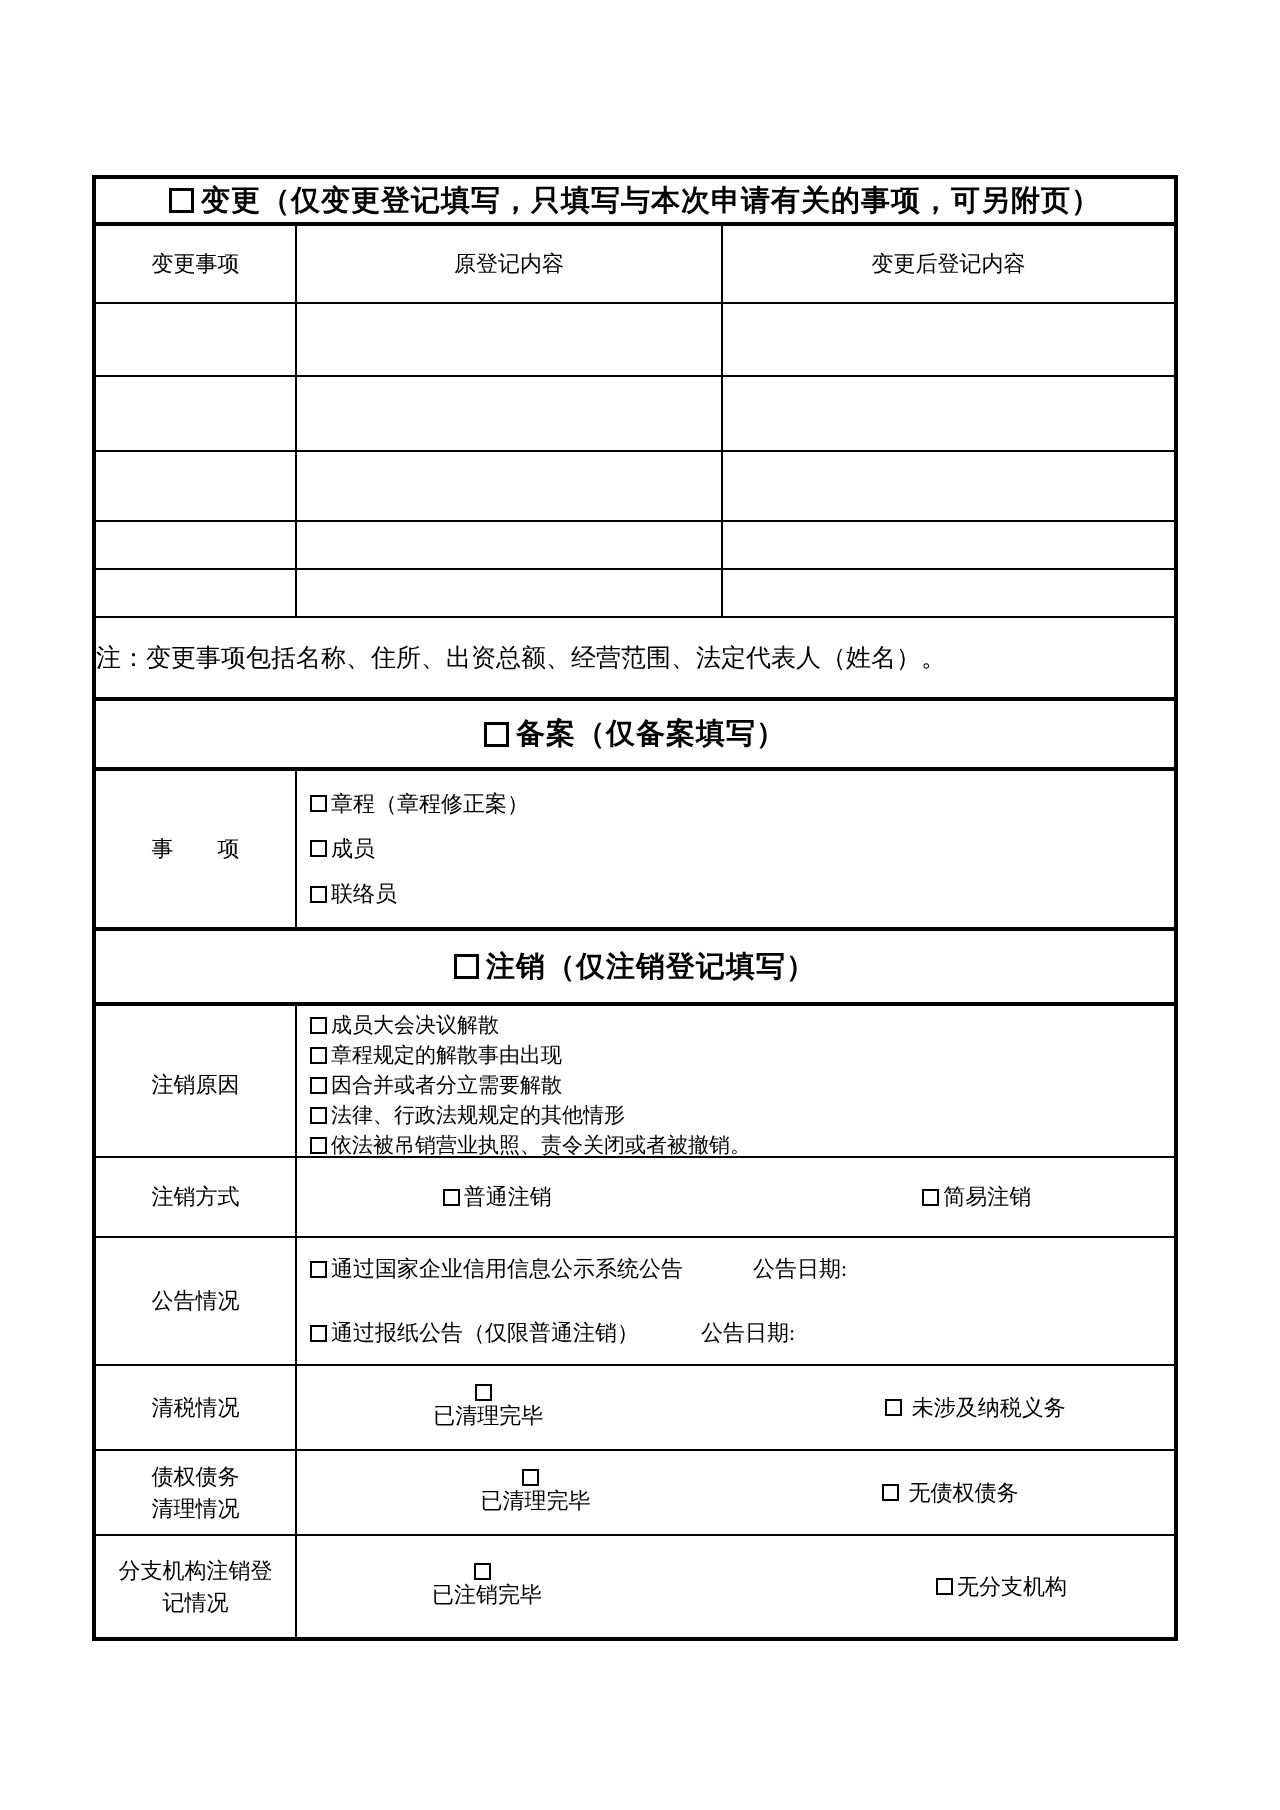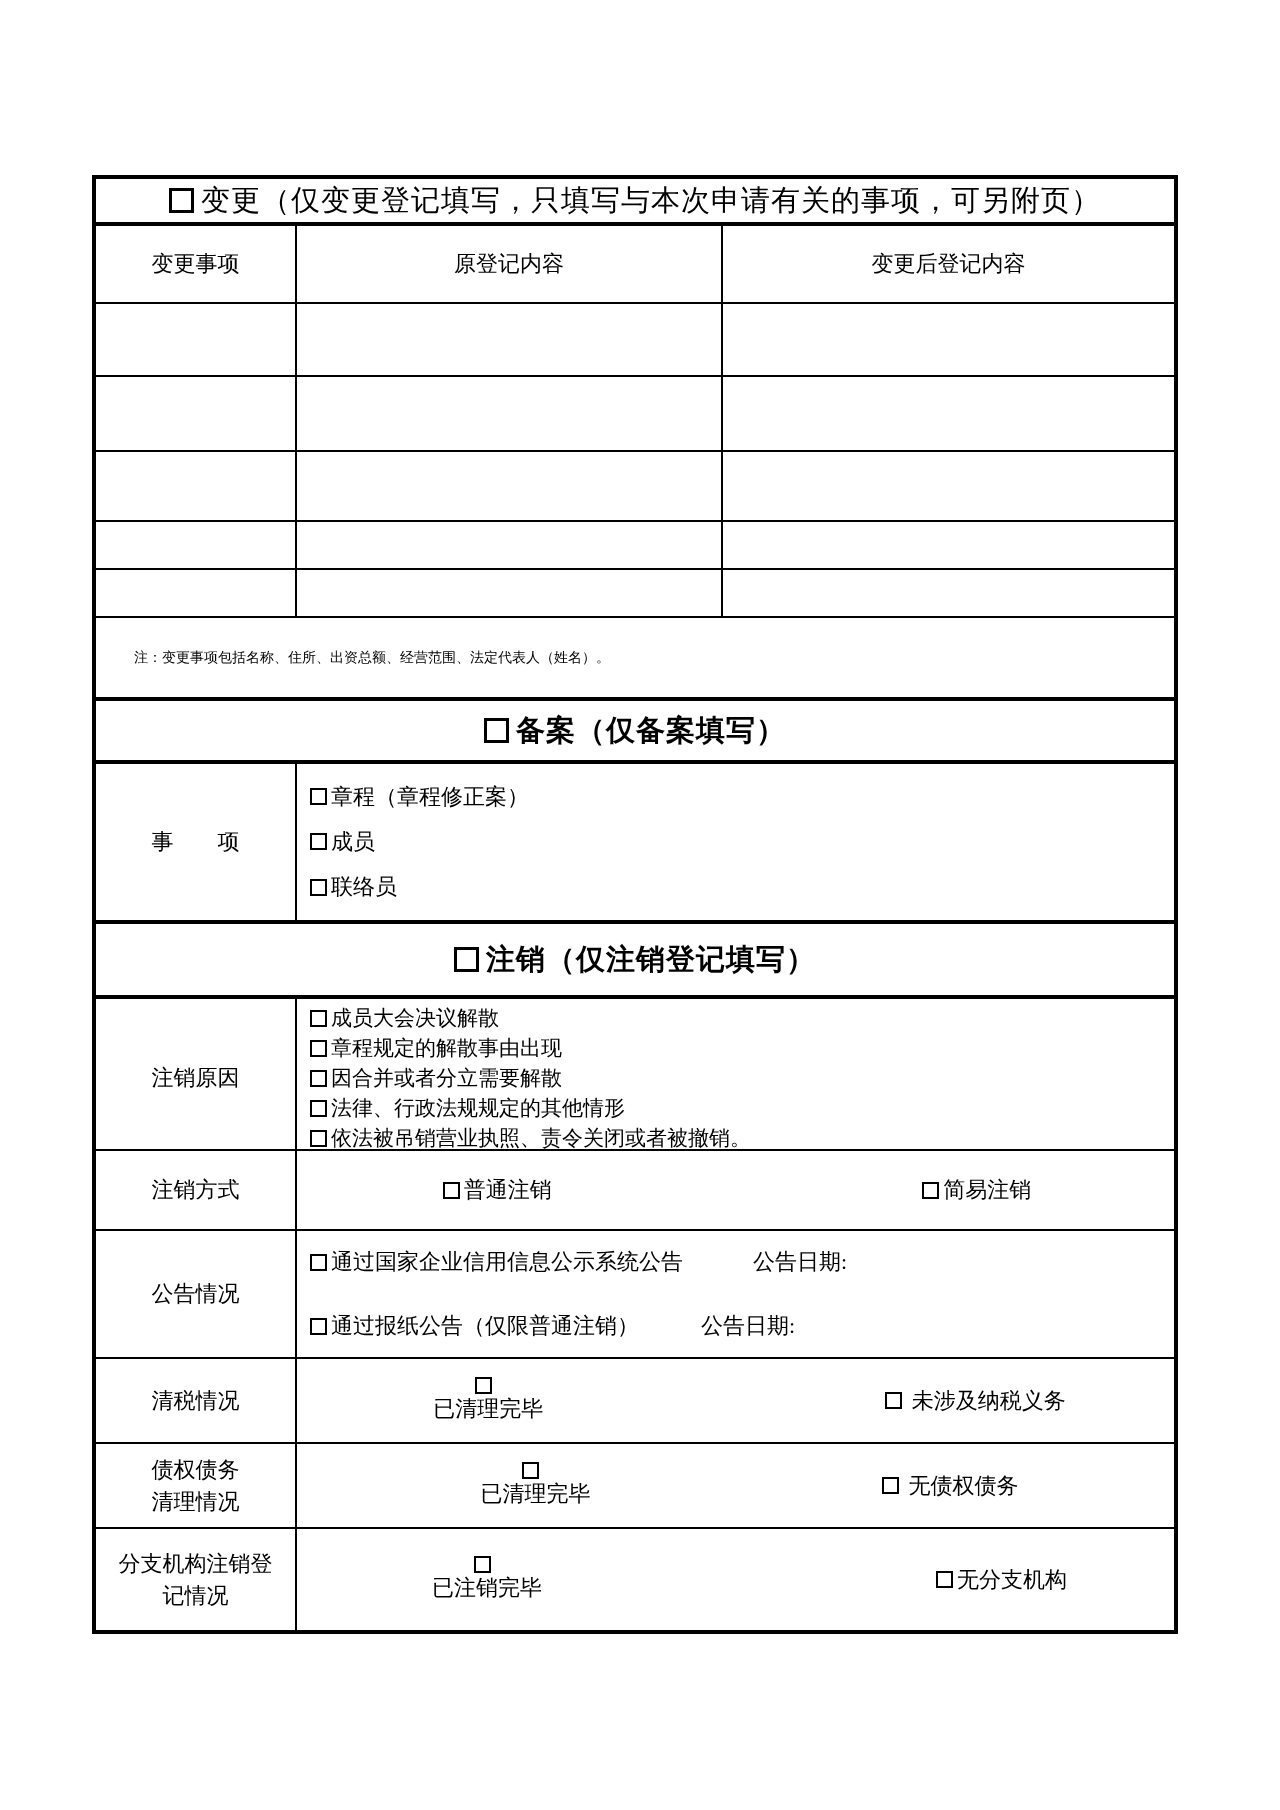--- a/index.html
+++ b/index.html
@@ -17,21 +17,21 @@
     background: #ffffff;
   }
   .row { border-bottom: 2px solid #000000; display: flex; }
   .row.thick { border-bottom: 4px solid #000000; }
   .row:last-child { border-bottom: none; }
 
   .title-row {
     height: 47px;
     align-items: center; justify-content: center;
     font-family: "Liberation Sans", sans-serif;
-    font-weight: 400; font-size: 29px;
+    font-weight: 700; font-size: 29px;
     letter-spacing: 1px;
   }
   .section-title-row {
     align-items: center; justify-content: center;
     font-family: "Liberation Sans", sans-serif;
     font-weight: 700; font-size: 29px;
     letter-spacing: 1px;
   }
 
   .grid3 { display: grid; grid-template-columns: 201px 426px 1fr; }
@@ -43,22 +43,21 @@
   .header-row { height: 78px; font-size: 22px; }
   .header-row .cell { display: flex; align-items: center; justify-content: center; }
 
   .empty-row .cell { }
   .h73 { height: 73px; } .h75 { height: 75px; } .h70 { height: 70px; }
   .h48 { height: 48px; }
 
   .note-row {
     height: 83px;
     align-items: center;
-    padding-left: 38px;
-    font-size: 14px;
+    font-size: 25px;
   }
 
   .label-cell {
     display: flex; flex-direction: column;
     align-items: center; justify-content: center;
     font-size: 22px; line-height: 32px;
     text-align: center;
     padding: 4px 16px;
   }
   .content-cell {
@@ -142,21 +141,21 @@
   <div class="row grid3 empty-row h48">
     <div class="cell"></div>
     <div class="cell"></div>
     <div class="cell"></div>
   </div>
 
   <div class="row thick note-row">
     <span>注：变更事项包括名称、住所、出资总额、经营范围、法定代表人（姓名）。</span>
   </div>
 
-  <div class="row thick section-title-row" style="height:63px;">
+  <div class="row thick section-title-row" style="height:70px;">
     <span class="cb-lg"></span>
     <span>备案（仅备案填写）</span>
   </div>
 
   <div class="row thick grid2" style="height:160px;">
     <div class="cell label-cell">事　　项</div>
     <div class="cell content-cell">
       <div class="content-line">
         <span class="cb"></span>
         <span>章程（章程修正案）</span>

